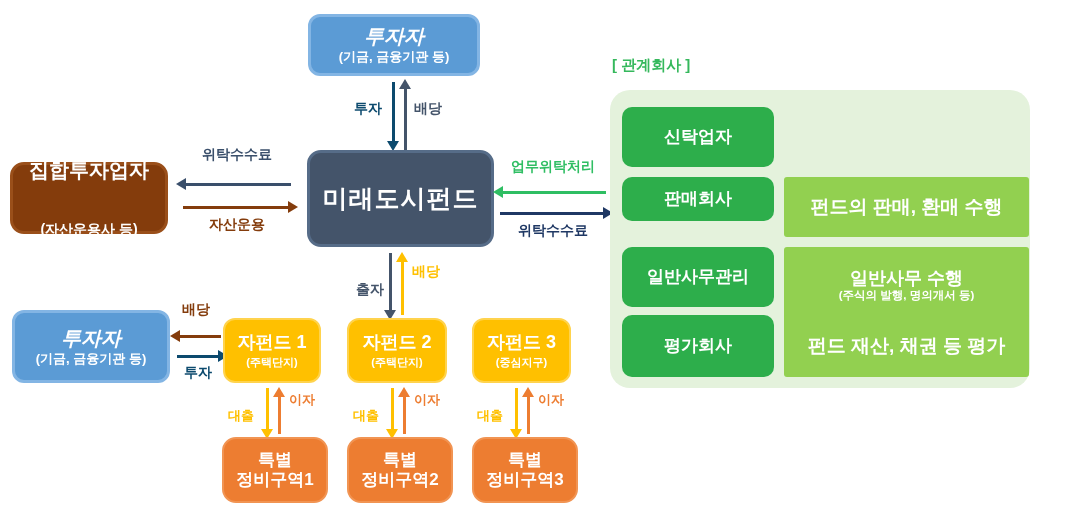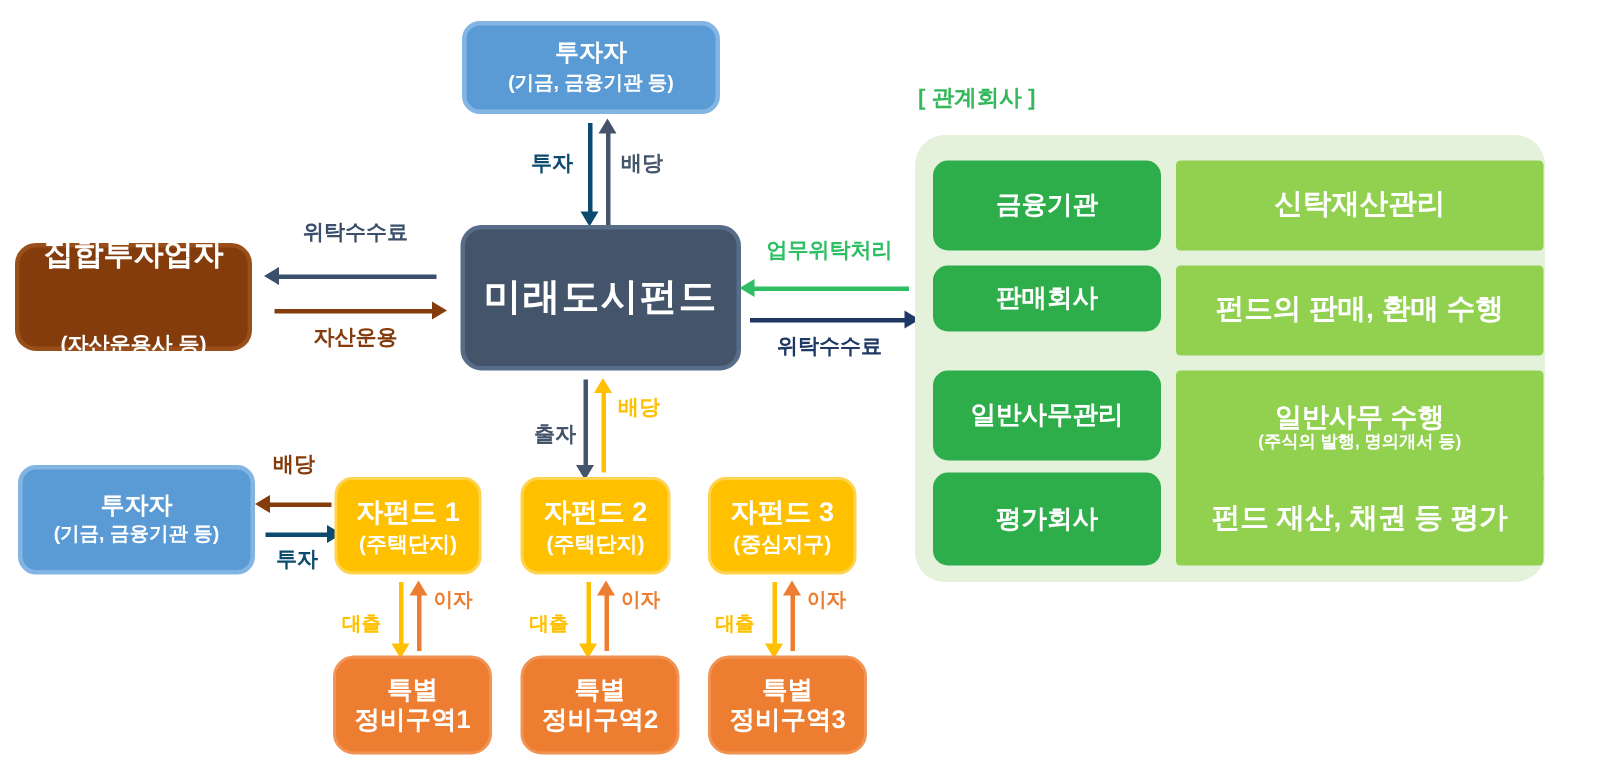--- a/index.html
+++ b/index.html
@@ -4,30 +4,30 @@
 <style>
   * { margin:0; padding:0; box-sizing:border-box; }
   html,body { background:#ffffff; }
   body { font-family:"Liberation Sans","DejaVu Sans",sans-serif; font-weight:700; }
   #canvas { position:relative; width:1067px; height:511px; background:#ffffff; overflow:hidden; }
 
   .box { position:absolute; display:flex; flex-direction:column; align-items:center; justify-content:center; text-align:center; color:#ffffff; line-height:1.15; }
 
   
   .investor { background:#5b9bd5; border:3px solid #83b5e4; border-radius:12px; }
-  .investor .t { font-size:16px; }
+  .investor .t { font-size:20px;font-style:italic; }
   .investor .s { font-size:13px; margin-top:2px; }
   .fund { background:#44546a; border:3px solid #566c88; border-radius:14px; }
   .fund .t { font-size:25px; letter-spacing:1px; }
   .manager { background:#843c0c; border:3px solid #9a4f1a; border-radius:14px; }
   .manager .t { font-size:20px; }
   .manager .s { font-size:14px; margin-top:18px; }
   .subfund { background:#ffc000; border:2px solid #ffd34d; border-radius:12px; }
   .subfund .t { font-size:18px; }
-  .subfund .s { font-size:14px; margin-top:3px; }
+  .subfund .s { font-size:11px; margin-top:3px; }
   .zone { background:#ed7d31; border:2px solid #f19453; border-radius:14px; }
   .zone .t { font-size:17px; }
 
   
   .panel { position:absolute; left:610px; top:90px; width:420px; height:298px; background:#e4f2dc; border-radius:20px; }
   .panel-header { position:absolute; left:612px; top:56px; font-size:15px; color:#35b85c; }
   .row-label { background:#2dae4b; border-radius:10px; }
   .row-label .t { font-size:17px; }
   .row-desc { background:#92d050; border-radius:3px; }
   .row-desc .t { font-size:19px; }
@@ -91,24 +91,21 @@
 
   <span class="edge-label c-green center" style="left:498px; top:158px; width:110px;">업무위탁처리</span>
   <div class="arrow-h a-left c-green" style="left:502px; top:191px; width:104px;"></div>
   <div class="arrow-h a-right c-navy" style="left:500px; top:212px; width:104px;"></div>
   <span class="edge-label c-navy center" style="left:498px; top:222px; width:110px;">위탁수수료</span>
 
   <span class="panel-header">[ 관계회사 ]</span>
   <div class="panel"></div>
 
   <div class="box row-label" style="left:622px; top:107px; width:152px; height:60px;">
-    <div class="t">금융기관</div>
-  </div>
-  <div class="box row-desc" style="left:784px; top:107px; width:245px; height:60px;">
-    <div class="t">신탁재산관리</div>
+    <div class="t">신탁업자</div>
   </div>
 
   <div class="box row-label" style="left:622px; top:177px; width:152px; height:44px;">
     <div class="t">판매회사</div>
   </div>
   <div class="box row-desc" style="left:784px; top:177px; width:245px; height:60px;">
     <div class="t">펀드의 판매, 환매 수행</div>
   </div>
 
   <div class="box row-label" style="left:622px; top:247px; width:152px; height:60px;">

